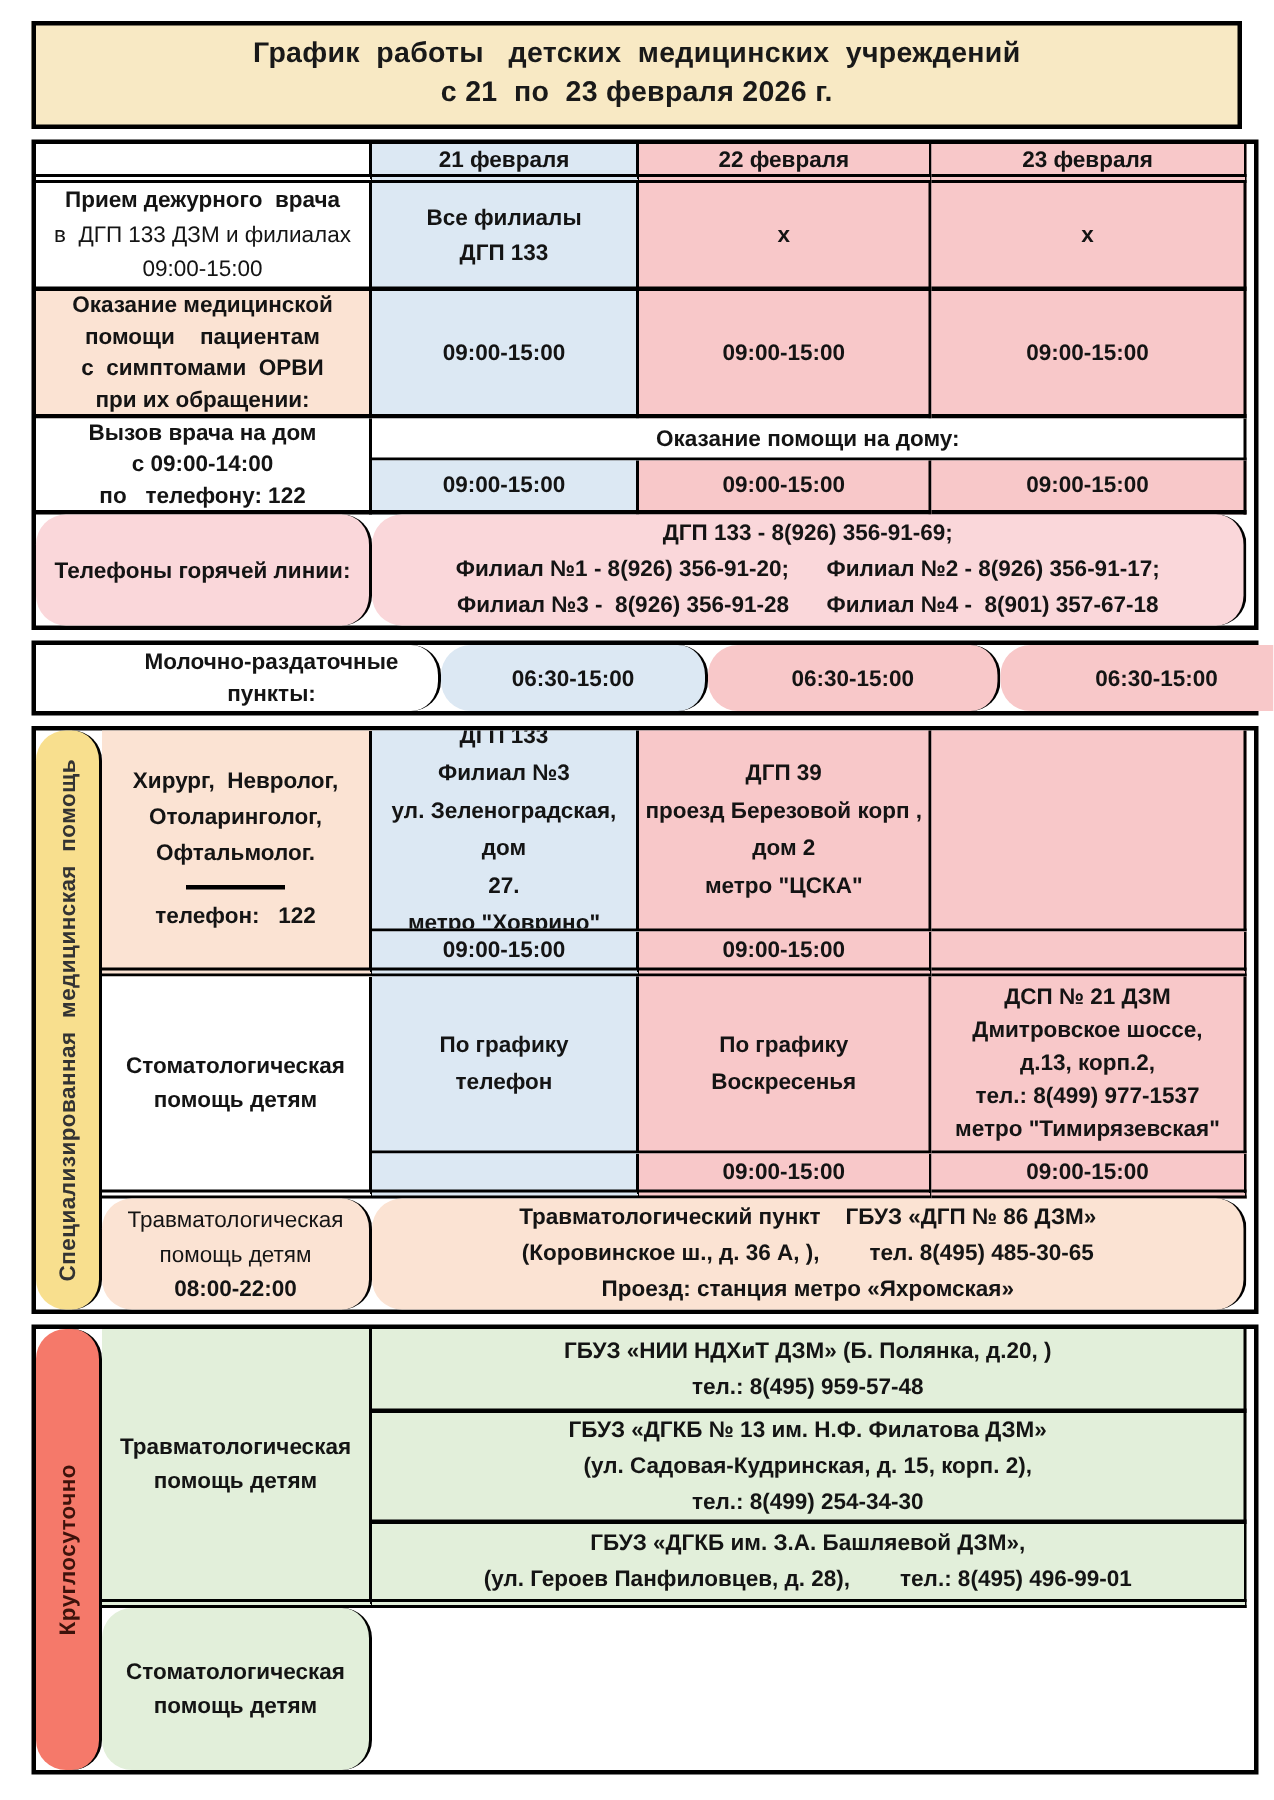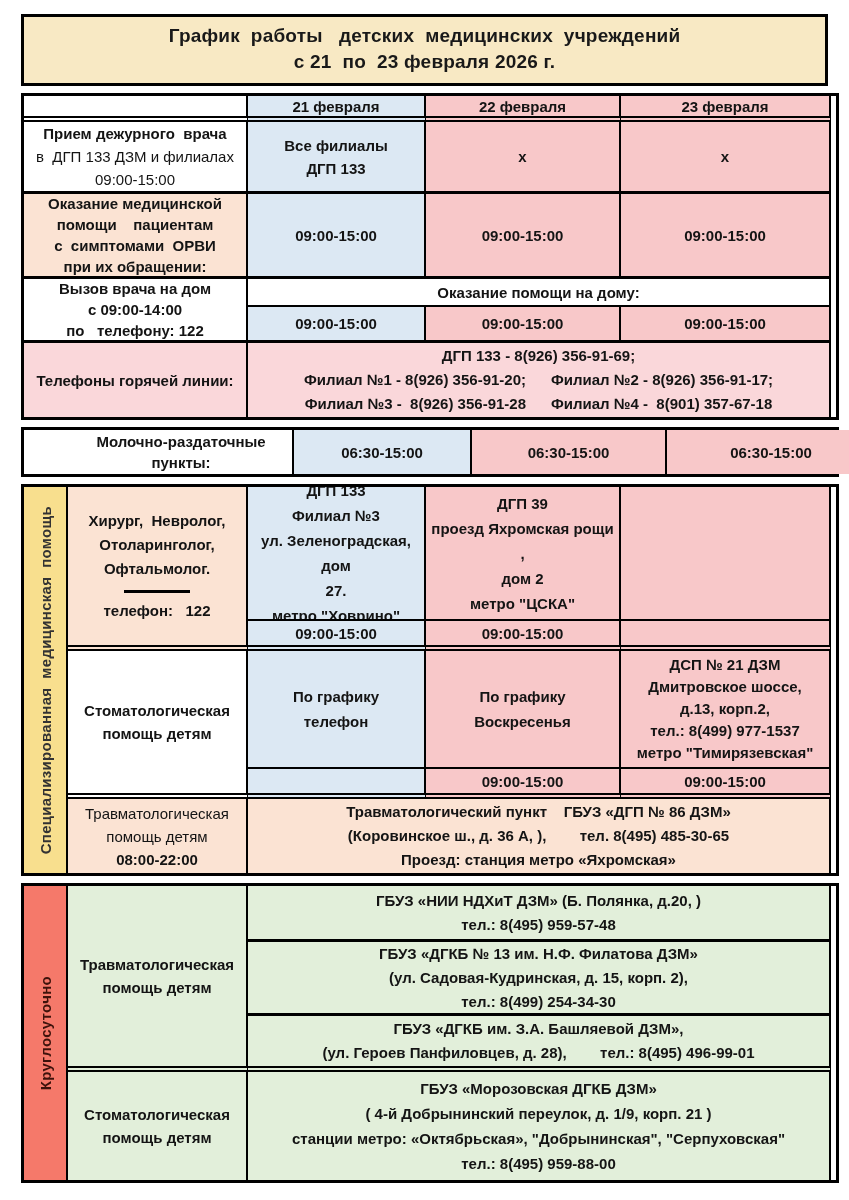--- a/index.html
+++ b/index.html
@@ -21,21 +21,21 @@
   .g3{grid-template-columns:44px 180px 178px 195px 210px;
       grid-template-rows:134px 30px 118px 30px 74px;
       grid-template-areas:"st sl sa sb sc" "st sl st1 st2 sc2" "st dl da db dcl" "st dl da2 db2 dc2" "st tl tv tv tv";}
   .g4{grid-template-columns:44px 180px 583px;
       grid-template-rows:56px 74px 56px 108px;
       grid-template-areas:"rs rl f1" "rs rl f2" "rs rl f3" "rs dl4 f4";}
 
   .c{box-sizing:border-box;border-right:2px solid #000;border-bottom:2px solid #000;
      display:flex;flex-direction:column;justify-content:center;align-items:center;
      text-align:center;font-size:15px;font-weight:700;line-height:23px;padding:2px 4px;overflow:hidden;}
-  .nb{border-bottom:none;}
+  .nb{border-bottom:none;border-radius:20px;}
   .tb{border-bottom:3px solid #000;}
   .db{border-bottom:6px double #000;}
   .reg{font-weight:400;}
   .ln{white-space:pre-wrap;}
   .lh21{line-height:21px;} .lh24{line-height:24px;} .lh25{line-height:25px;} .lh22{line-height:22px;}
 
   .bg-white{background:#fff;}
   .bg-blue{background:var(--blue,#DCE8F3);}
   .bg-pink{background:var(--pink,#F8C8C9);}
   .bg-peach{background:var(--peach,#FBE3D3);}
@@ -170,21 +170,21 @@
           <div class="ln">Филиал №3</div>
           <div class="ln">ул. Зеленоградская, дом</div>
           <div class="ln">27.</div>
           <div class="ln">метро "Ховрино"</div>
         </div>
         <div class="c db bg-blue" style="grid-area:st1">
             <div class="ln">09:00-15:00</div>
           </div>
         <div class="c bg-pink lh25" style="grid-area:sb">
           <div class="ln">ДГП 39</div>
-          <div class="ln">проезд Яхромская рощи ,</div>
+          <div class="ln">проезд Березовой корп ,</div>
           <div class="ln">дом 2</div>
           <div class="ln">метро "ЦСКА"</div>
         </div>
         <div class="c db bg-pink" style="grid-area:st2">
             <div class="ln">09:00-15:00</div>
           </div>
         <div class="c bg-pink" style="grid-area:sc"></div>
         <div class="c db bg-pink" style="grid-area:sc2"></div>
 
         <div class="c db bg-white" style="grid-area:dl">
@@ -248,23 +248,17 @@
         </div>
         <div class="c db bg-green lh24" style="grid-area:f3">
           <div class="ln">ГБУЗ «ДГКБ им. З.А. Башляевой ДЗМ»,</div>
           <div class="ln">(ул. Героев Панфиловцев, д. 28),        тел.: 8(495) 496-99-01</div>
         </div>
 
         <div class="c nb bg-green" style="grid-area:dl4">
           <div class="ln">Стоматологическая</div>
           <div class="ln">помощь детям</div>
         </div>
-        <div class="c nb bg-green lh25" style="grid-area:f4">
-          <div class="ln">ГБУЗ «Морозовская ДГКБ ДЗМ»</div>
-          <div class="ln">( 4-й Добрынинский переулок, д. 1/9, корп. 21 )</div>
-          <div class="ln">станции метро: «Октябрьская», "Добрынинская", "Серпуховская"</div>
-          <div class="ln">тел.: 8(495) 959-88-00</div>
-        </div>
       </div>
     </div>
 
   </div>
 </div>
 
 </body></html>

